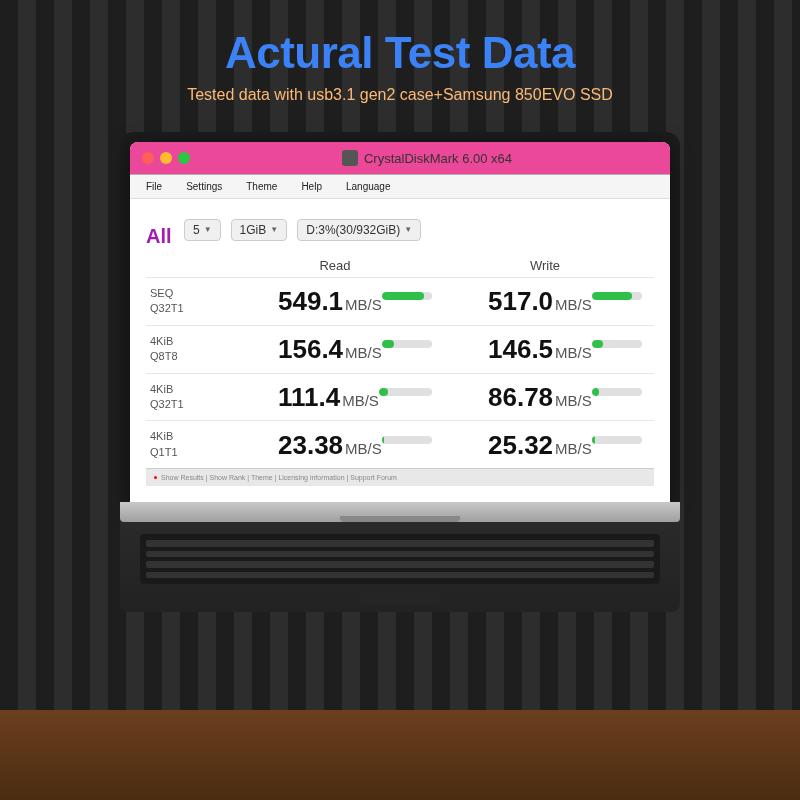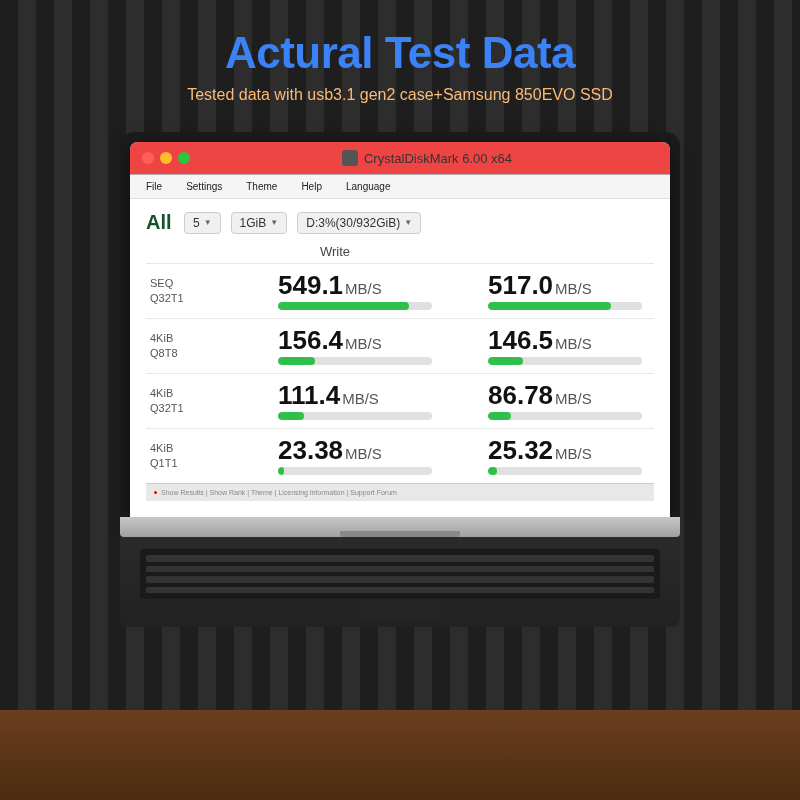--- a/index.html
+++ b/index.html
@@ -62,21 +62,21 @@
 
     
     .macos-window {
       background: #f0f0f0;
       border-radius: 8px 8px 0 0;
       overflow: hidden;
       box-shadow: 0 4px 20px rgba(0,0,0,0.5);
     }
 
     .window-titlebar {
-      background: #ef4444;
+      background: #ec4899;
       padding: 8px 12px;
       display: flex;
       align-items: center;
       gap: 6px;
       border-bottom: 1px solid #b0b0b0;
     }
 
     .traffic-light {
       width: 12px; height: 12px;
       border-radius: 50%;
@@ -128,22 +128,23 @@
     .controls-row {
       display: flex;
       align-items: center;
       gap: 10px;
       margin-bottom: 10px;
     }
 
     .all-label {
       font-size: 20px;
       font-weight: 600;
-      color: #14532d;
+      color: #a21caf;
       min-width: 28px;
+      margin-top: 14px;
     }
 
     .dropdown {
       background: #f0f0f0;
       border: 1px solid #ccc;
       border-radius: 4px;
       padding: 3px 8px;
       font-size: 12px;
       color: #333;
       display: flex;
@@ -178,21 +179,20 @@
     }
 
     .row-label {
       font-size: 11px;
       color: #555;
       line-height: 1.4;
     }
 
     .bench-cell {
       display: flex;
-      flex-direction: column;
       align-items: flex-start;
       padding: 0 8px;
     }
 
     .bench-value {
       display: flex;
       align-items: baseline;
       gap: 2px;
     }
 
@@ -349,20 +349,21 @@
               <span class="dropdown-arrow">▼</span>
             </div>
             <div class="dropdown">
               <span>D:3%(30/932GiB)</span>
               <span class="dropdown-arrow">▼</span>
             </div>
           </div>
 
           <div class="col-headers">
             <div></div>
+            <div class="col-header">Read</div>
             <div class="col-header">Write</div>
           </div>
 
           <div id="bench-rows-container">
               <div class="bench-row">
       <div class="row-label">
         SEQ<br>Q32T1
       </div>
       <div class="bench-cell">
         <div class="bench-value">

